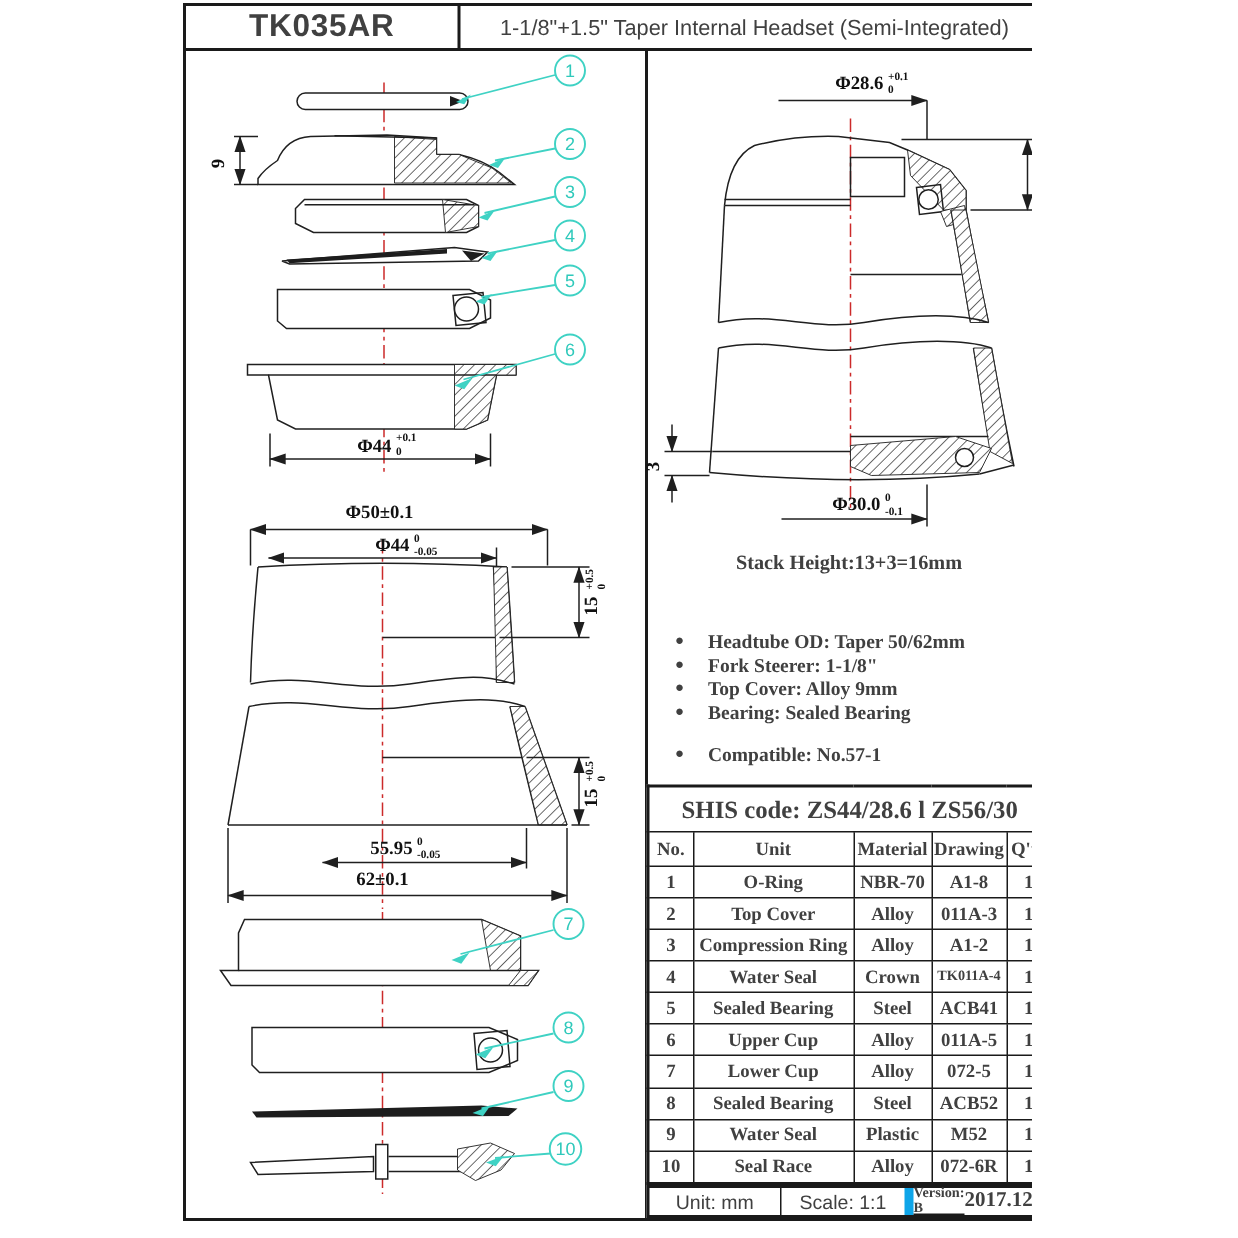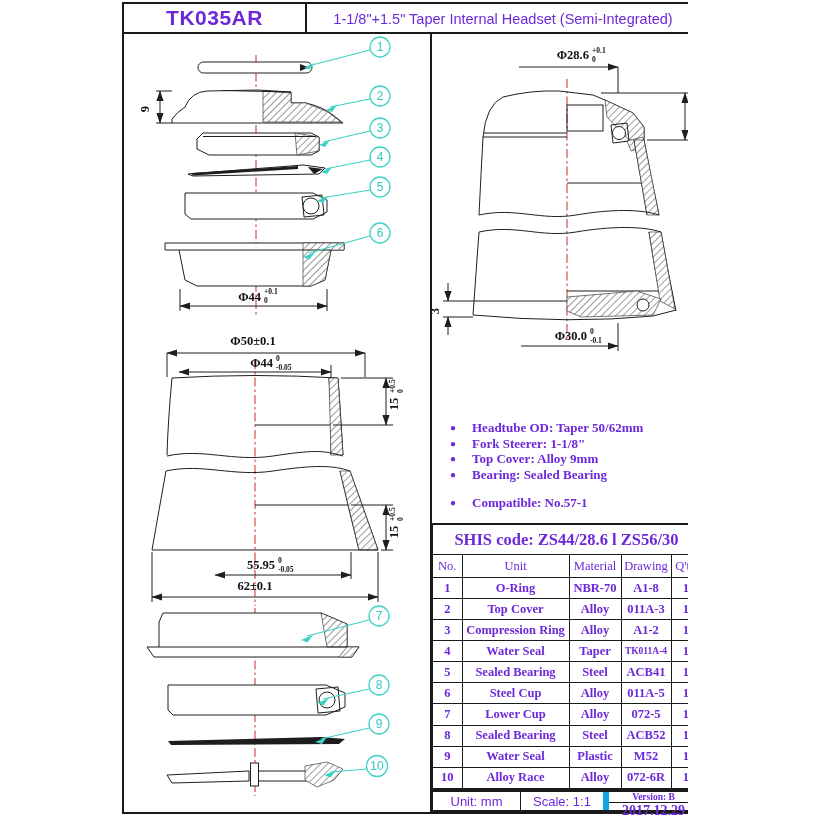--- a/index.html
+++ b/index.html
@@ -1,17 +1,17 @@
 <!DOCTYPE html>
 <html><head>
 <meta charset="utf-8">
 <style>
   html,body{margin:0;padding:0;background:#fff;}
   #stage{position:relative;width:688px;height:825px;background:#fff;overflow:hidden;
-         font-family:"Liberation Serif",serif;color:#6d28d9;}
+         font-family:"Liberation Serif",serif;color:#404040;}
   .abs{position:absolute;}
   svg{position:absolute;overflow:visible;}
   .ln{stroke:#1f1f1f;stroke-width:1;fill:none;}
   .wh{stroke:#1f1f1f;stroke-width:1;fill:#fff;}
   .thin{stroke:#1f1f1f;stroke-width:.6;}
   .cl{stroke:#cc2a2a;stroke-width:1;stroke-dasharray:9 3 2.5 3;fill:none;}
   .cy{stroke:#3fd2c4;stroke-width:1.2;fill:none;}
   .cyf{fill:#3fd2c4;stroke:none;}
   .cyc{stroke:#3fd2c4;stroke-width:1.3;fill:#fff;}
   .ct{font:12px "Liberation Sans",sans-serif;fill:#2fc9bb;text-anchor:middle;}
@@ -31,30 +31,30 @@
   .stack{left:431px;top:367px;width:270px;text-align:center;font-weight:bold;font-size:13.5px;}
   .bullets{left:450px;top:420px;width:245px;font-weight:bold;font-size:13px;}
   .b-item{display:flex;line-height:15.5px;}
   .b-item .dot{width:22px;font-size:10px;line-height:15.5px;}
   .b-item.compat{margin-top:13px;}
   
   .bom{left:431px;top:523px;width:269px;height:267px;border-collapse:collapse;table-layout:fixed;
        position:absolute;background:#fff;border:2px solid #1a1a1a;}
   .bom td{border:1px solid #1a1a1a;text-align:center;vertical-align:middle;padding:0;}
   .shis{font-weight:bold;font-size:16.5px;height:29px;}
-  .hd{font-weight:normal;font-size:12.5px;height:22px;}
+  .hd{font-weight:bold;font-size:12.5px;height:22px;}
   .c{font-weight:bold;font-size:12.5px;}
   .c.sm{font-size:9.5px;}
   .tfoot{left:431px;top:790px;width:269px;height:22px;border:2px solid #1a1a1a;display:flex;
          box-sizing:border-box;background:#fff;}
   .fcell{display:flex;align-items:center;justify-content:center;
          font-family:"Liberation Sans",sans-serif;font-size:13px;box-sizing:border-box;}
   .fu{width:88px;border-right:1px solid #1a1a1a;}
   .fs{width:88px;border-right:6px solid #0ea5e9;}
-  .fv{width:89px;display:flex;flex-direction:column;}
+  .fv{width:89px;display:flex;flex-direction:row;}
   .fv > div{flex:1;display:flex;align-items:center;justify-content:center;box-sizing:border-box;
             font-family:"Liberation Serif",serif;font-weight:bold;}
   .fv .v1{border-bottom:1px solid #1a1a1a;font-size:9.5px;}
   .fv .v2{font-size:14px;}
 </style>
 </head>
 <body>
 
 <div id="stage">
 
@@ -335,20 +335,21 @@
       <text class="dmm" x="0" y="0">3</text>
     </g>
 
     <text class="dme" x="156" y="307">Φ30.0</text>
     <text class="tol" x="159" y="301">0</text>
     <text class="tol" x="159" y="310">-0.1</text>
     <line class="ln" x1="90" y1="313" x2="187" y2="313" marker-end="url(#a4)"></line>
     <line class="ln" x1="187" y1="290" x2="187" y2="318"></line>
   </svg>
 
+  <div class="abs stack">Stack Height:13+3=16mm</div>
   <div class="abs bullets">
     <div class="b-item">
         <span class="dot">●</span>
         <span>Headtube OD: Taper 50/62mm</span>
       </div>
     <div class="b-item">
         <span class="dot">●</span>
         <span>Fork Steerer: 1-1/8"</span>
       </div>
     <div class="b-item">
@@ -401,34 +402,34 @@
     <tr>
           <td class="c">3</td>
           <td class="c">Compression Ring</td>
           <td class="c">Alloy</td>
           <td class="c">A1-2</td>
           <td class="c">1</td>
         </tr>
     <tr>
           <td class="c">4</td>
           <td class="c">Water Seal</td>
-          <td class="c">Taper</td>
+          <td class="c">Crown</td>
           <td class="c sm">TK011A-4</td>
           <td class="c">1</td>
         </tr>
     <tr>
           <td class="c">5</td>
           <td class="c">Sealed Bearing</td>
           <td class="c">Steel</td>
           <td class="c">ACB41</td>
           <td class="c">1</td>
         </tr>
     <tr>
           <td class="c">6</td>
-          <td class="c">Steel Cup</td>
+          <td class="c">Upper Cup</td>
           <td class="c">Alloy</td>
           <td class="c">011A-5</td>
           <td class="c">1</td>
         </tr>
     <tr>
           <td class="c">7</td>
           <td class="c">Lower Cup</td>
           <td class="c">Alloy</td>
           <td class="c">072-5</td>
           <td class="c">1</td>
@@ -442,21 +443,21 @@
         </tr>
     <tr>
           <td class="c">9</td>
           <td class="c">Water Seal</td>
           <td class="c">Plastic</td>
           <td class="c">M52</td>
           <td class="c">1</td>
         </tr>
     <tr>
           <td class="c">10</td>
-          <td class="c">Alloy Race</td>
+          <td class="c">Seal Race</td>
           <td class="c">Alloy</td>
           <td class="c">072-6R</td>
           <td class="c">1</td>
         </tr>
   </tbody>
     </table>
 
   <div class="abs tfoot">
     <div class="fcell fu">Unit: mm</div>
     <div class="fcell fs">Scale: 1:1</div>

